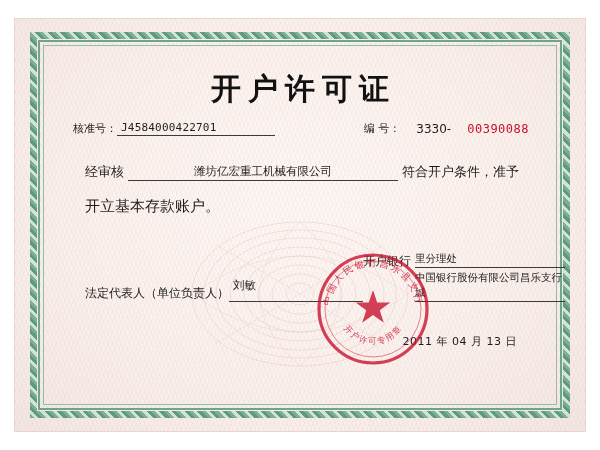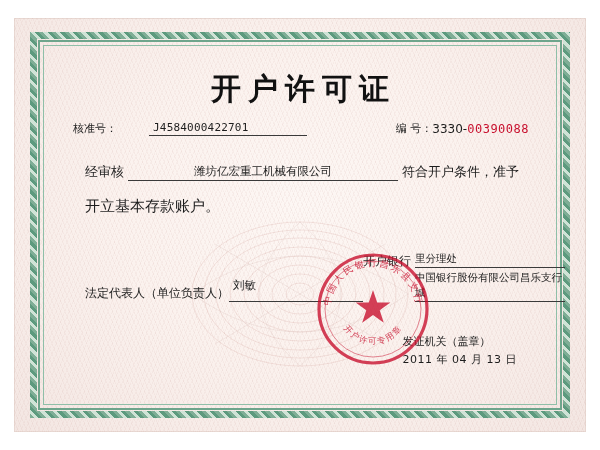--- a/index.html
+++ b/index.html
@@ -121,22 +121,22 @@
   }
   .lbl { font-family: "DejaVu Sans", sans-serif; color:#1d1d1d; white-space: nowrap; }
   .fill {
     border-bottom: 1px solid #3a3a3a;
     min-width: 150px;
     padding: 0 4px 1px 4px;
     font-family: "DejaVu Sans Mono", monospace;
     font-size: 11px;
     letter-spacing: 0.2px;
   }
-  .no-left { display: flex; align-items: flex-start; gap: 32px; }
-  .no-right { display: flex; align-items: flex-end; gap: 0; }
+  .no-left { display: flex; align-items: flex-start; }
+  .no-right { display: flex; align-items: flex-end; gap: 16px; }
   .red {
     color: #c8102e;
     font-family: "DejaVu Sans Mono", monospace;
     font-size: 12px;
     letter-spacing: 0.5px;
   }
   .no-right .num-prefix { font-size: 12px; font-family: "DejaVu Sans", sans-serif; }
 
   
   .body-row1 {
@@ -300,21 +300,20 @@
           <span class="lbl2">开户银行</span>
           <div class="bank-lines">
             <div>里分理处</div>
             <div>中国银行股份有限公司昌乐支行城</div>
           </div>
         </div>
       </div>
 
 
       <div class="issuer">
-        <div>发证机关（盖章）</div>
         <div class="date">
           <span>2011</span><span class="d">年</span><span>04</span><span class="d">月</span><span>13</span><span class="d">日</span>
         </div>
       </div>
 
     </div>
 
     <svg class="seal" viewBox="0 0 118 118">
       <defs>
         <path id="arcTop" d="M 16,59 A 43,43 0 0 1 102,59"></path>

